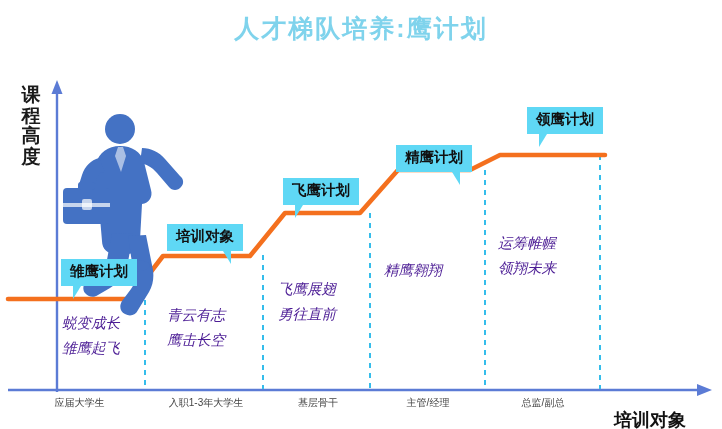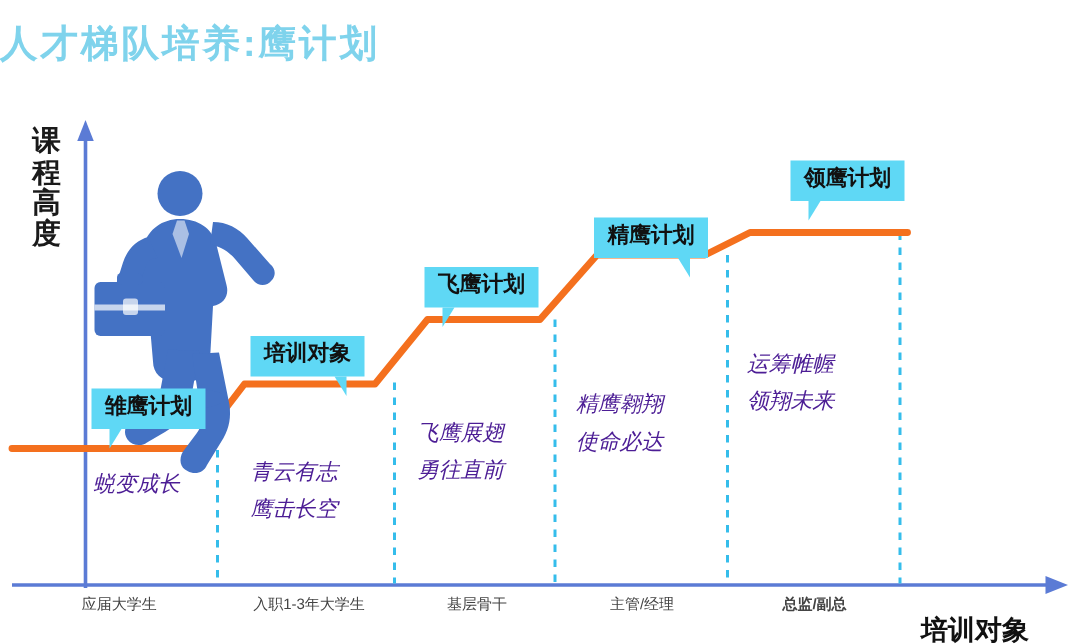--- a/index.html
+++ b/index.html
@@ -5,21 +5,21 @@
   html,body{margin:0;padding:0;}
   body{
     width:722px;height:429px;position:relative;overflow:hidden;
     background:#ffffff;
     font-family:"Liberation Sans","DejaVu Sans",sans-serif;
   }
   #stage{position:absolute;inset:0;}
 
   
   .title{
-    position:absolute;left:0;top:12px;width:722px;
+    position:absolute;left:0;top:12px;width:722px;text-align:center;
     font-size:25px;font-weight:bold;color:#7FD3EC;letter-spacing:2px;
     white-space:nowrap;
   }
 
   
   .axis-svg{position:absolute;left:0;top:0;width:722px;height:429px;}
 
   .y-axis-label{
     position:absolute;left:18px;top:85px;width:26px;
     font-size:19px;font-weight:bold;color:#1a1a1a;line-height:1.08;
@@ -129,21 +129,21 @@
     <span>高</span>
     <span>度</span>
   </div>
 
   <div class="x-axis-title">培训对象</div>
 
   <div class="xtick" style="left:22px;width:115px;">应届大学生</div>
   <div class="xtick" style="left:144px;width:124px;">入职1-3年大学生</div>
   <div class="xtick" style="left:262px;width:112px;">基层骨干</div>
   <div class="xtick" style="left:372px;width:112px;">主管/经理</div>
-  <div class="xtick" style="left:487px;width:112px;font-weight:bold;">总监/副总</div>
+  <div class="xtick" style="left:487px;width:112px;">总监/副总</div>
 
   <div class="callout" style="left:61px;top:259px;">
     <span>雏鹰计划</span>
     <span class="tail"></span>
   </div>
   <div class="callout tail-right" style="left:167px;top:224px;">
     <span>培训对象</span>
     <span class="tail"></span>
   </div>
   <div class="callout" style="left:283px;top:178px;">
@@ -154,31 +154,31 @@
     <span>精鹰计划</span>
     <span class="tail"></span>
   </div>
   <div class="callout" style="left:527px;top:107px;">
     <span>领鹰计划</span>
     <span class="tail"></span>
   </div>
 
   <div class="stepdesc" style="left:62px;top:311px;">
     <span>蜕变成长</span>
+    <span>雏鹰起飞</span>
   </div>
   <div class="stepdesc" style="left:167px;top:303px;">
     <span>青云有志</span>
     <span>鹰击长空</span>
   </div>
   <div class="stepdesc" style="left:278px;top:277px;">
     <span>飞鹰展翅</span>
     <span>勇往直前</span>
   </div>
   <div class="stepdesc" style="left:384px;top:258px;">
     <span>精鹰翱翔</span>
-    <span>使命必达</span>
   </div>
   <div class="stepdesc" style="left:498px;top:231px;">
     <span>运筹帷幄</span>
     <span>领翔未来</span>
   </div>
 
 </div>
 
 </body></html>

